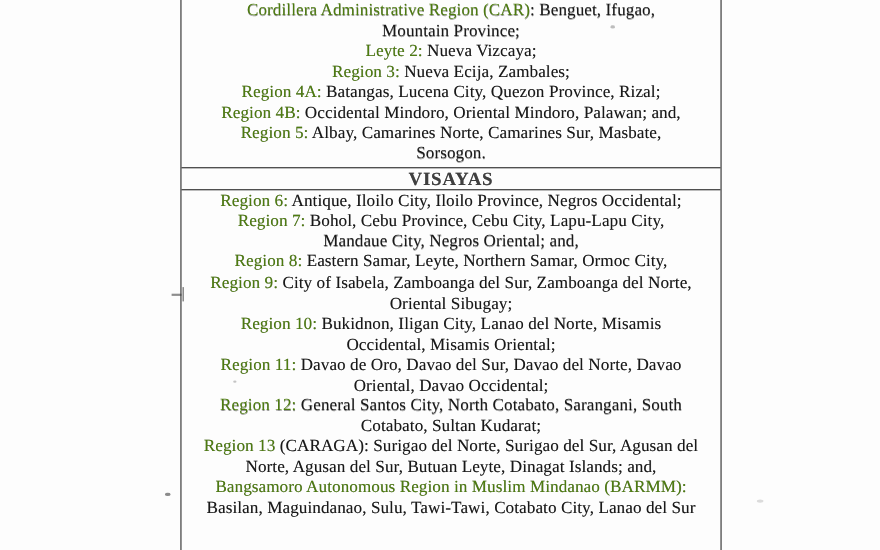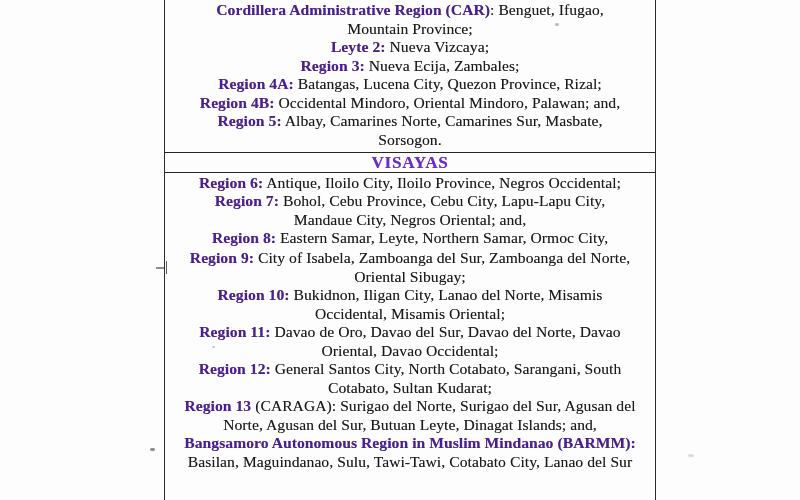--- a/index.html
+++ b/index.html
@@ -34,34 +34,34 @@
   .sec-3 { padding-top: 0.5px; }
   .sec-header {
     border-top: 1.8px solid #262626;
     border-bottom: 1.8px solid #262626;
     height: 19.5px;
     line-height: 19.5px;
     text-align: center;
     font-weight: 700;
     font-size: 17px;
     letter-spacing: 0.8px;
-    color: #6d28d9;
+    color: #404040;
     text-shadow: 0.2px 0.2px 0.3px rgba(20,20,20,0.55);
   }
   .line {
     height: 18.5px;
     line-height: 18.5px;
     white-space: nowrap;
     text-align: center;
     font-size: 15.5px;
     color: #191919;
     letter-spacing: 0.1px;
     text-shadow: 0.2px 0.2px 0.3px rgba(25,25,25,0.45);
   }
-  .b { font-weight: 700; color: #4c1d95; }
+  .b { font-weight: 400; color: #4d7c0f; }
   .speck { position: absolute; background: #1a1a1a; border-radius: 50%; }
   .spk-1 { left: 555px; top: 23px;  width: 4px; height: 2.5px; opacity: 0.28; }
   .spk-2 { left: 150px; top: 448px; width: 5px; height: 2.5px; opacity: 0.5; }
   .spk-3 { left: 212px; top: 346px; width: 3px; height: 2px;   opacity: 0.25; }
   .spk-4 { left: 688px; top: 454px; width: 6px; height: 3px;   opacity: 0.15; }
   .reg-tick-v {
     position: absolute; left: 165.5px; top: 261px;
     width: 1.6px; height: 13px; background: #333; opacity: 0.8;
   }
   .reg-tick-h {

